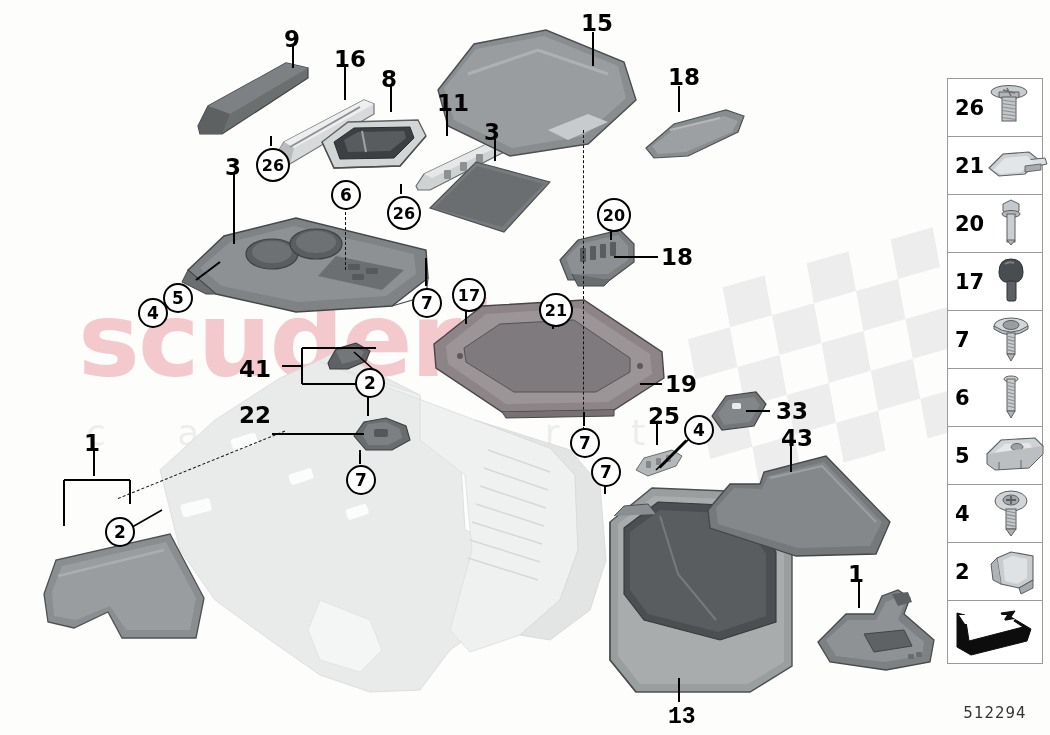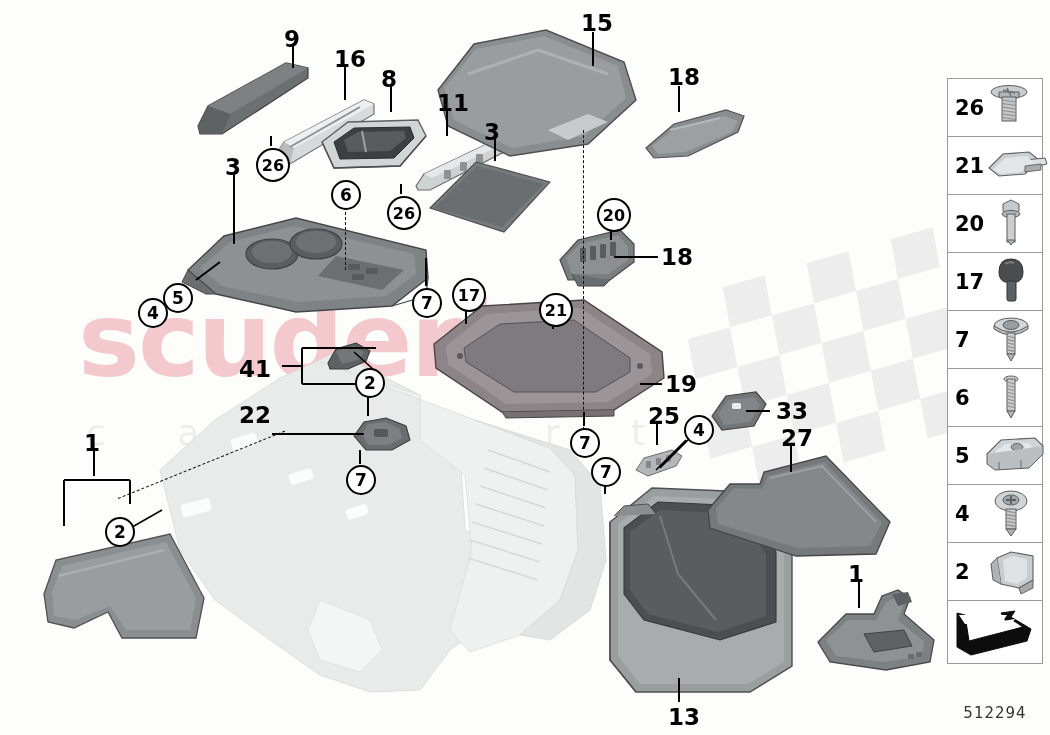--- a/index.html
+++ b/index.html
@@ -349,38 +349,38 @@
       <div class="circ" style="left: 331px; top: 180px;">6</div>
       <div class="circ" style="left: 412px; top: 288px;">7</div>
       <div class="circ" style="left: 570px; top: 428px;">7</div>
       <div class="circ" style="left: 346px; top: 465px;">7</div>
       <div class="circ" style="left: 591px; top: 457px;">7</div>
       <div class="lbl" style="left: 381px; top: 68px;">8</div>
       <div class="lbl" style="left: 284px; top: 28px;">9</div>
       <div class="lbl" style="left: 484px; top: 121px;">3</div>
       <div class="lbl" style="left: 437px; top: 92px;">11</div>
       <div class="lbl" style="left: 334px; top: 48px;">16</div>
-      <div class="lbl" style="left: 668px; top: 706px;">13</div>
+      <div class="lbl" style="left: 668px; top: 706px; font-family: Liberation Mono, monospace;">13</div>
       <div class="lbl" style="left: 848px; top: 563px;">1</div>
       <div class="lbl" style="left: 581px; top: 12px;">15</div>
       <div class="lbl" style="left: 665px; top: 373px;">19</div>
       <div class="circ w" style="left: 452px; top: 278px;">17</div>
       <div class="lbl" style="left: 661px; top: 246px;">18</div>
       <div class="lbl" style="left: 668px; top: 66px;">18</div>
       <div class="circ w" style="left: 597px; top: 198px;">20</div>
       <div class="circ w" style="left: 539px; top: 293px;">21</div>
       <div class="lbl" style="left: 239px; top: 404px;">22</div>
       <div class="lbl" style="left: 239px; top: 358px;">41</div>
       <div class="circ" style="left: 355px; top: 368px;">2</div>
       <div class="lbl" style="left: 776px; top: 400px;">33</div>
       <div class="lbl" style="left: 648px; top: 405px;">25</div>
       <div class="circ" style="left: 684px; top: 415px;">4</div>
       <div class="circ w" style="left: 256px; top: 148px;">26</div>
       <div class="circ w" style="left: 387px; top: 196px;">26</div>
-      <div class="lbl" style="left: 781px; top: 427px;">27</div>
+      <div class="lbl" style="left: 781px; top: 427px;">43</div>
     </div>
 
   <div id="legend">
       <div class="leg-row">
         <div class="leg-num">26</div>
         <div class="leg-art">
           <svg width="62" height="56" style="position: absolute; left: 0px; top: 1px;">
             <g>
               <ellipse cx="28" cy="12" rx="18" ry="6.5" fill="#c9ccce" stroke="#5c5f61" stroke-width="1"></ellipse>
               <path d="M18,12 L18,17 Q28,23 38,17 L38,12 Z" fill="#b3b6b8" stroke="#5c5f61" stroke-width="1"></path>

